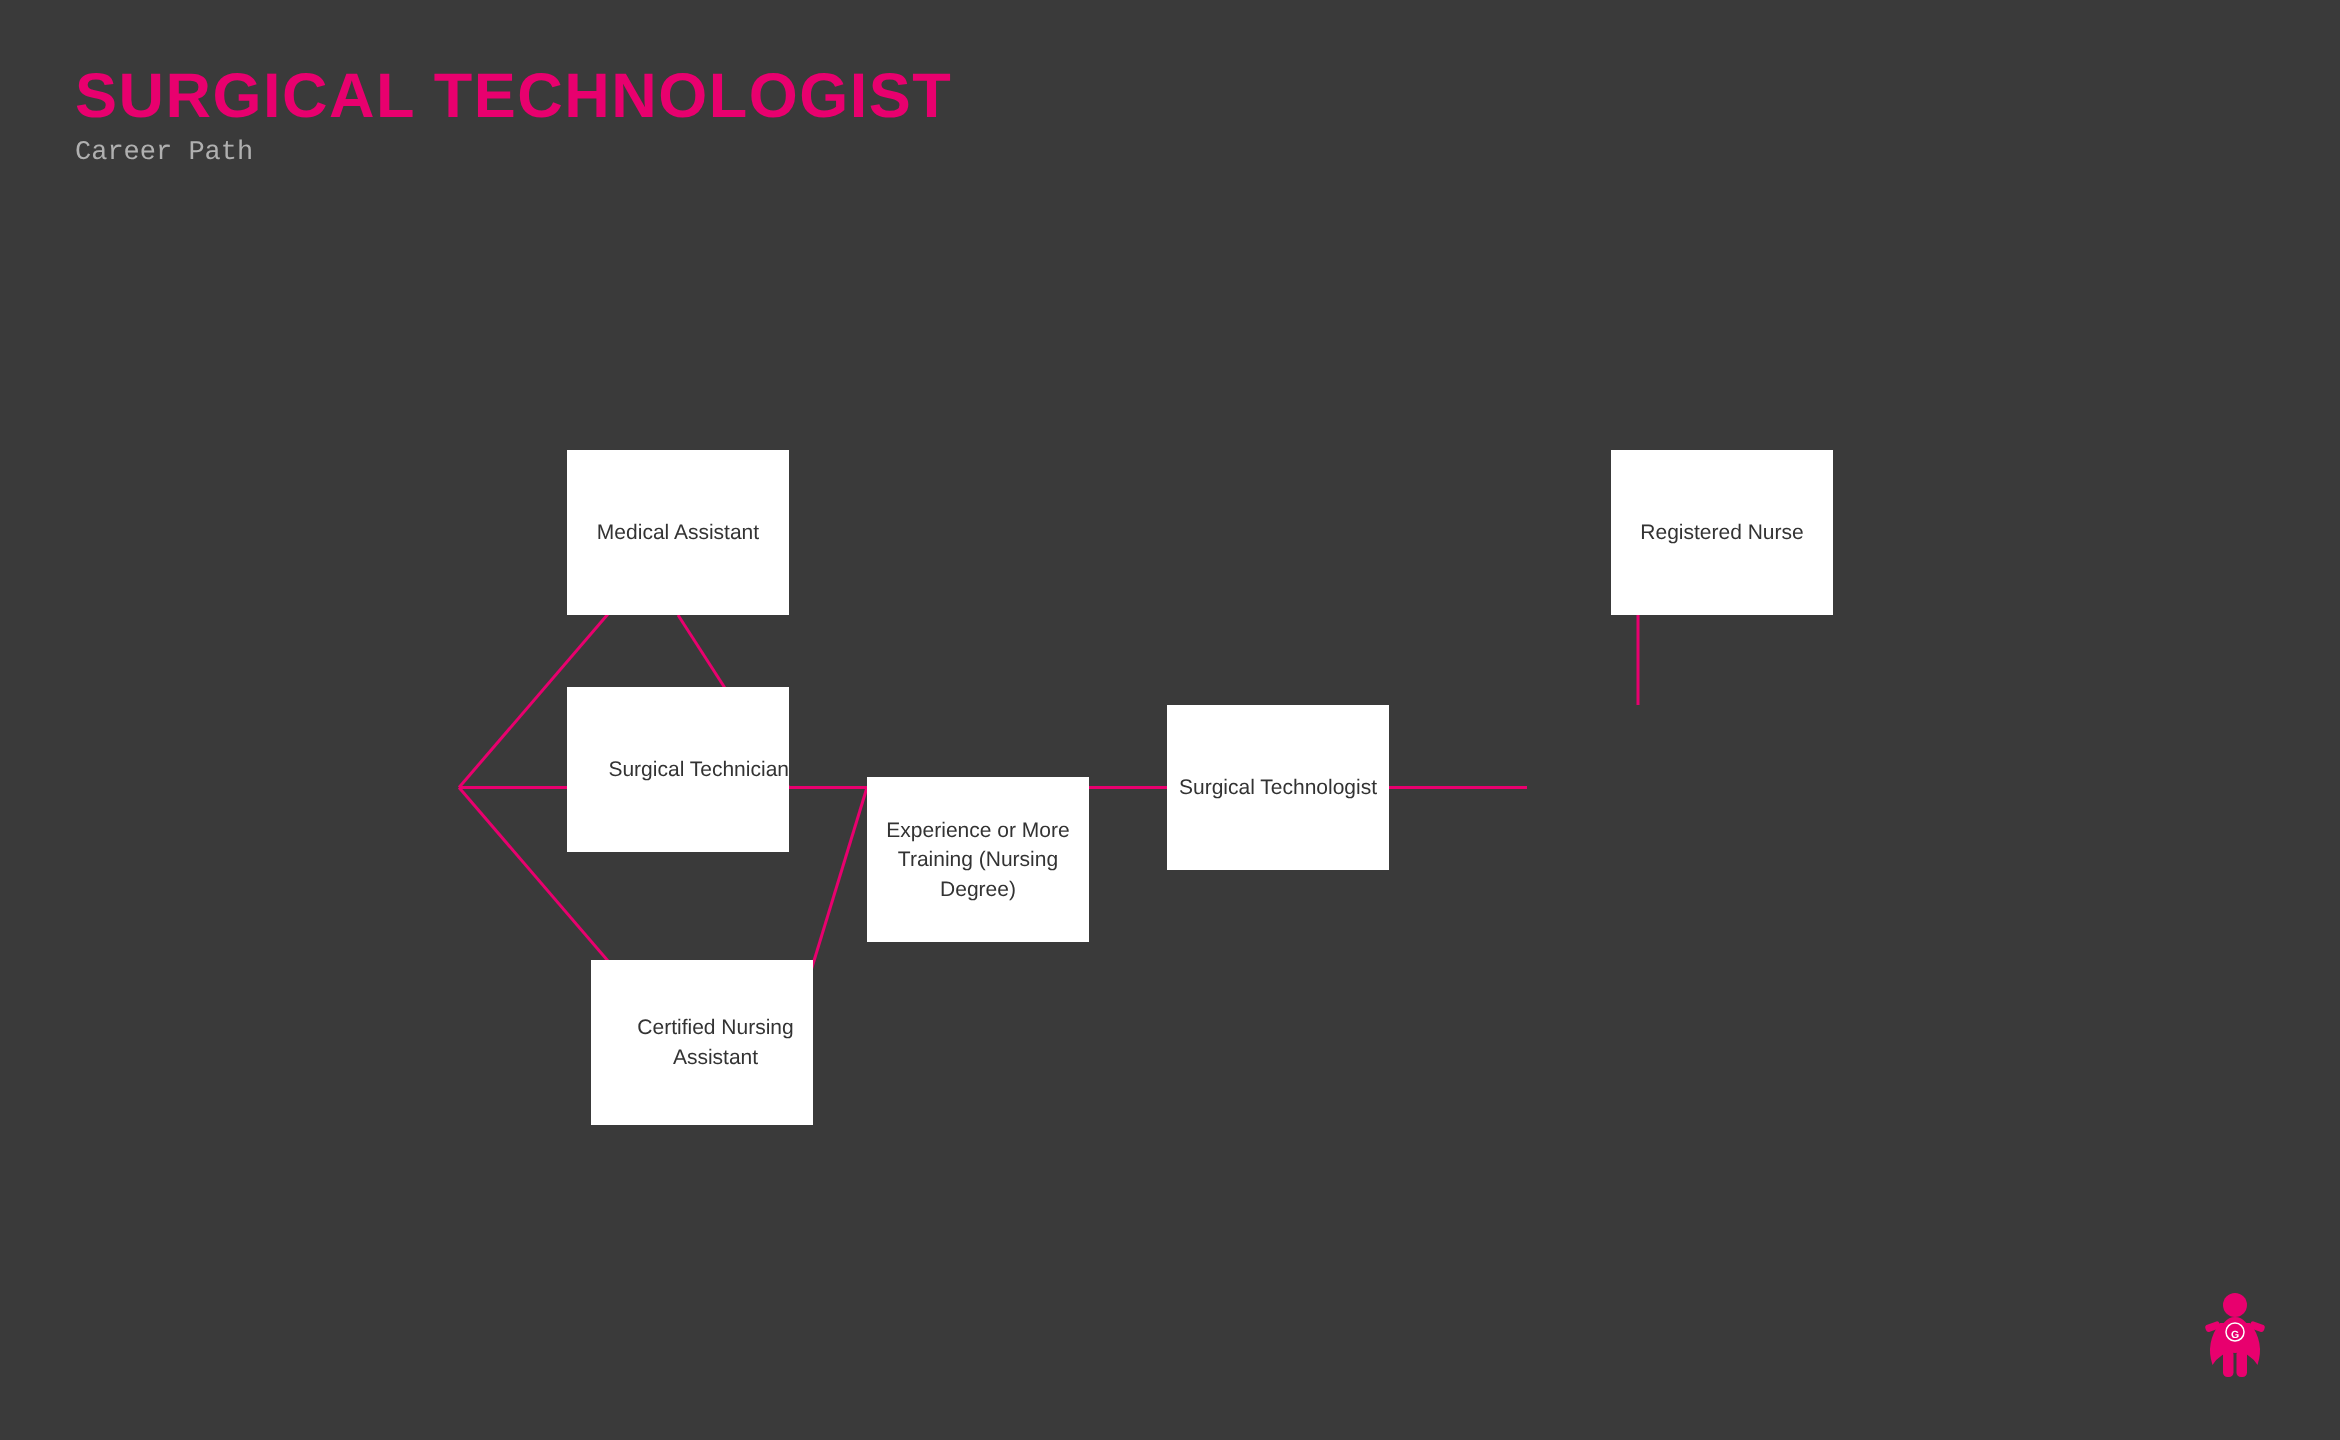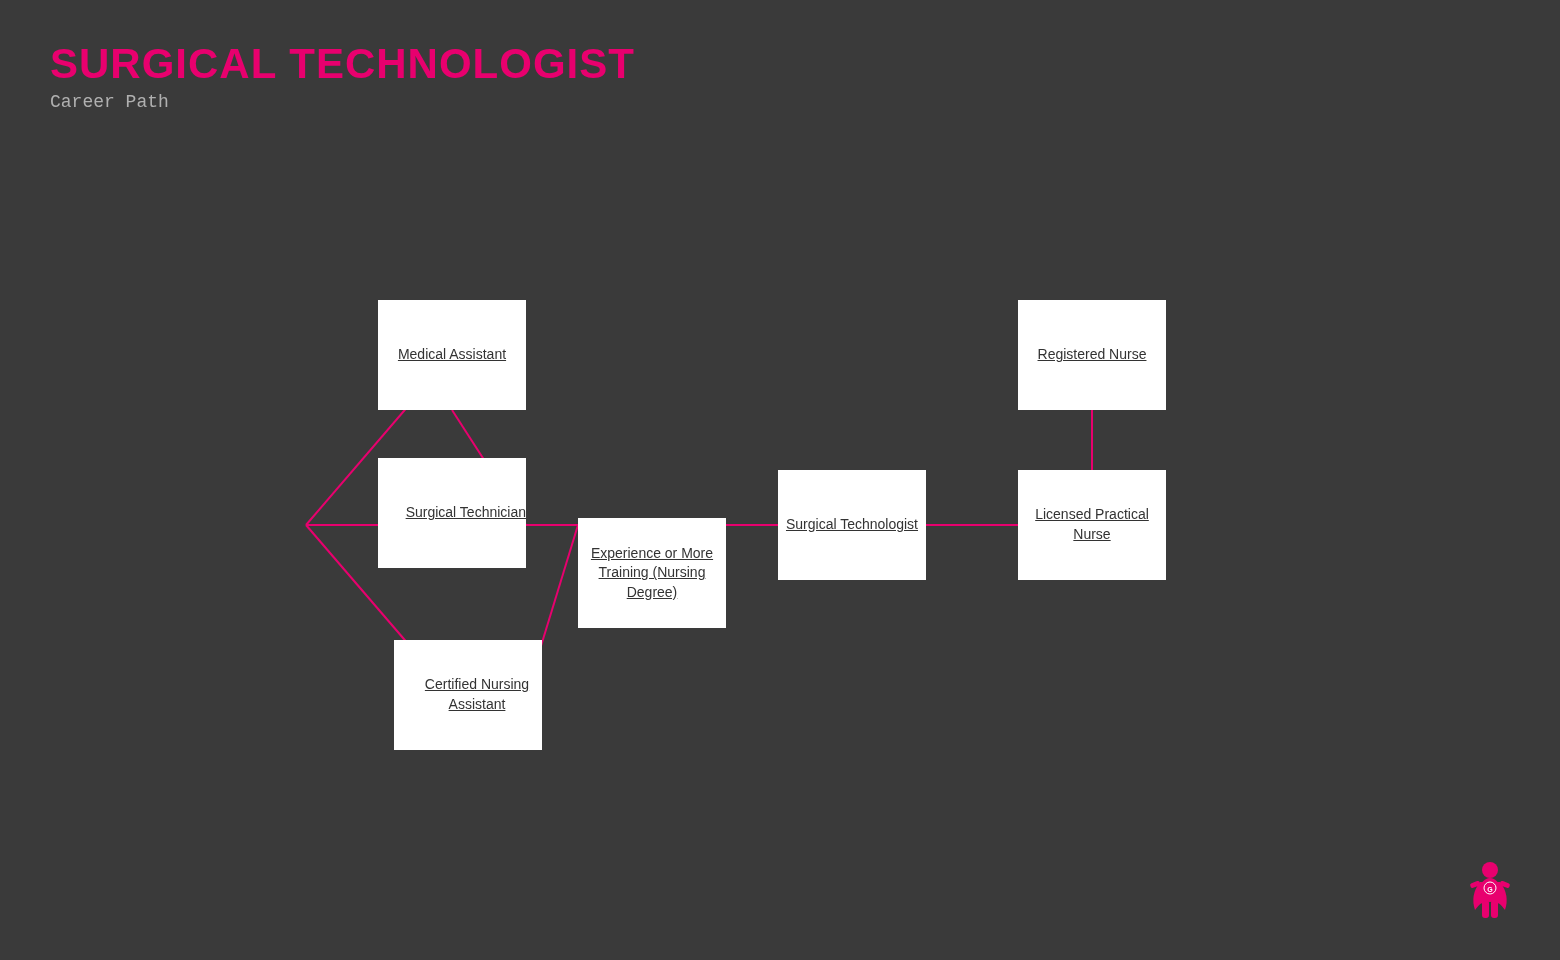--- a/index.html
+++ b/index.html
@@ -39,21 +39,20 @@
     .node {
       position: absolute;
       background: #ffffff;
       display: flex;
       align-items: center;
       justify-content: center;
       text-align: center;
       font-size: 14px;
       color: #333333;
       line-height: 1.4;
-      text-decoration: underline;
     }
     
     .node-associates {
       width: 148px;
       height: 110px;
       left: 158px;
       top: 330px;
     }
     .node-medical-assistant {
       width: 148px;
@@ -84,21 +83,21 @@
     }
     .node-surgical-technologist {
       width: 148px;
       height: 110px;
       left: 778px;
       top: 330px;
     }
     .node-registered-nurse {
       width: 148px;
       height: 110px;
-      left: 1018px;
+      left: 1074px;
       top: 160px;
     }
     .node-licensed-practical {
       width: 148px;
       height: 110px;
       left: 1018px;
       top: 330px;
     }
     svg.connections {
       position: absolute;
@@ -164,23 +163,20 @@
   </div>
 
   <div class="node node-surgical-technologist">
     <span>Surgical Technologist</span>
   </div>
 
   <div class="node node-registered-nurse">
     <span>Registered Nurse</span>
   </div>
 
-  <div class="node node-licensed-practical">
-    <span>Licensed Practical Nurse</span>
-  </div>
 </div>
 
 <div class="logo">
   <svg viewBox="0 0 60 70" width="60" height="70">
 
     <g fill="#e8006e">
 
       <circle cx="30" cy="10" r="8"></circle>
 
       <ellipse cx="30" cy="30" rx="10" ry="12"></ellipse>

